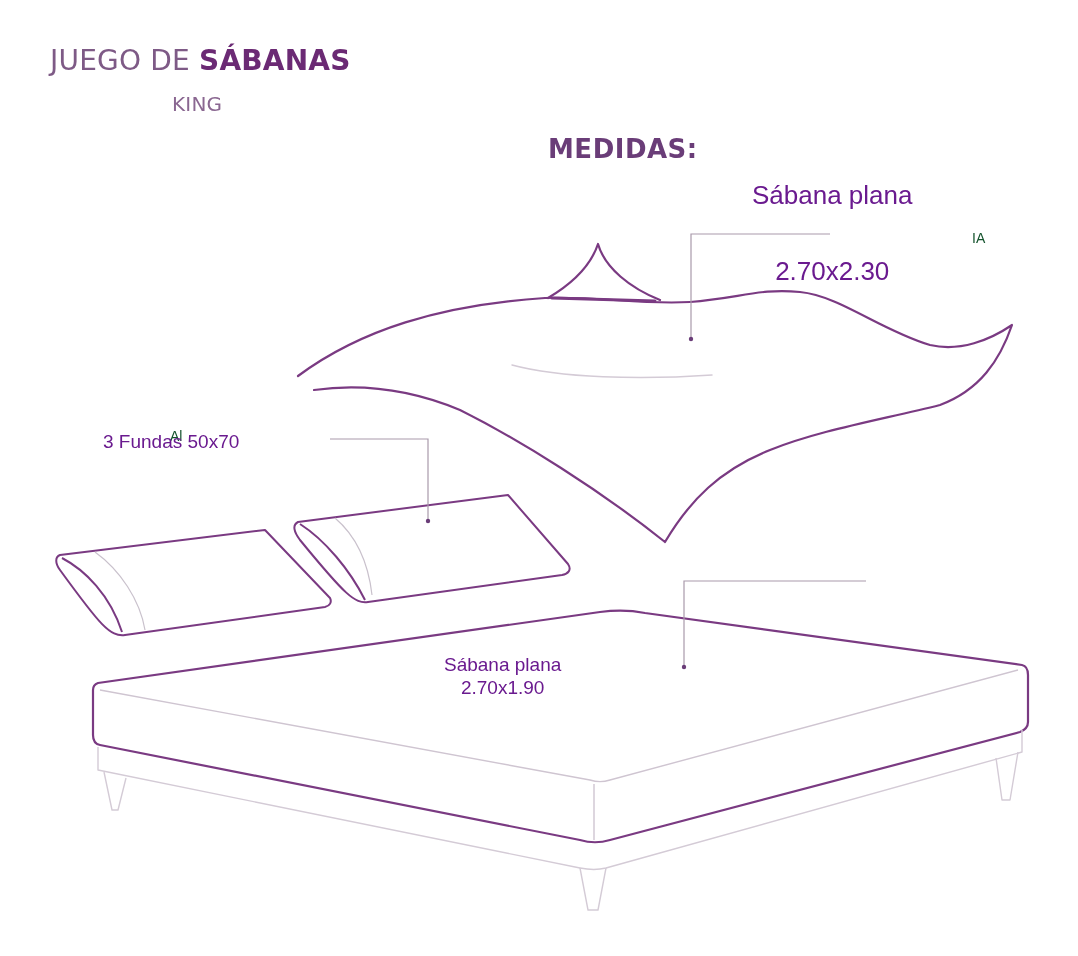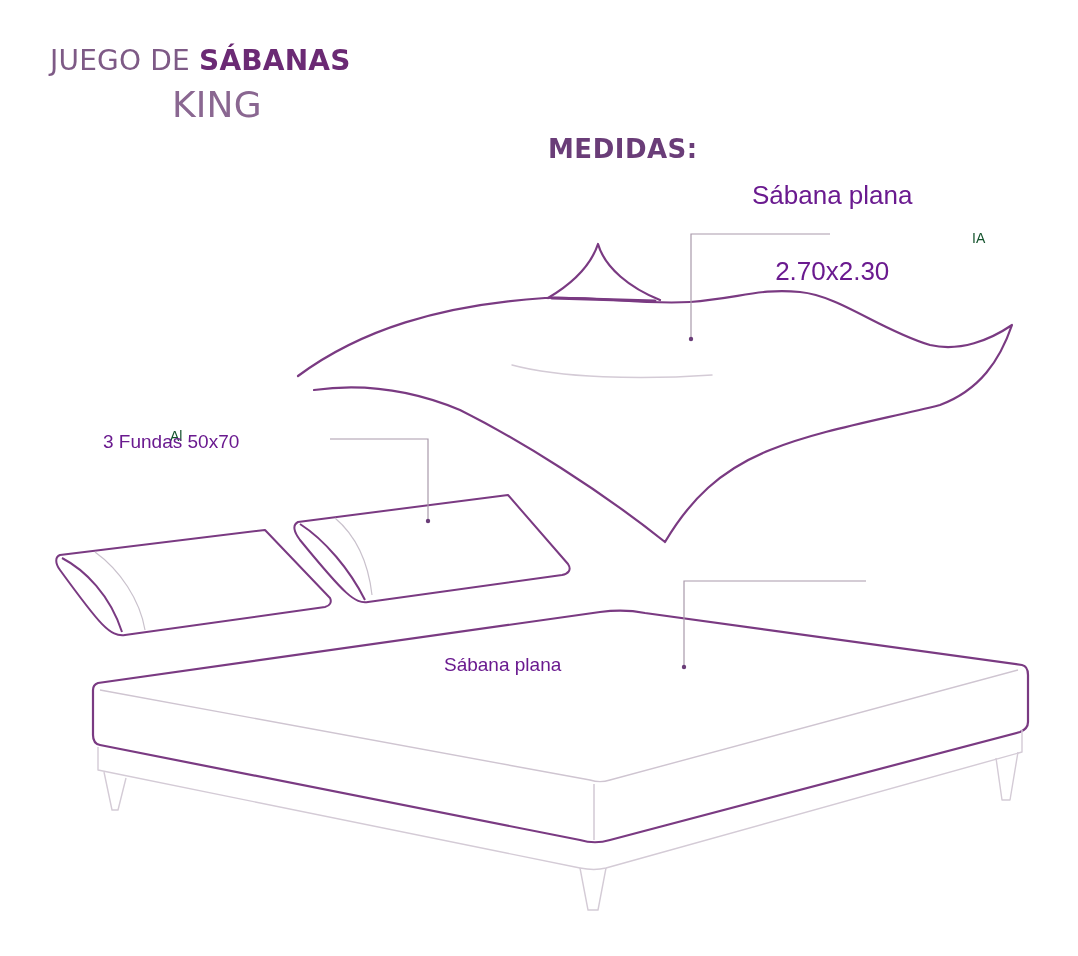--- a/index.html
+++ b/index.html
@@ -2,21 +2,21 @@
 <html><head>
   <meta charset="utf-8">
   <style>
     html, body { margin: 0; padding: 0; background: #ffffff; }
     body { width: 1078px; height: 956px; position: relative; overflow: hidden; font-family: "Liberation Sans", sans-serif; }
     .stage { position: absolute; left: 0; top: 0; width: 1078px; height: 767px; }
     svg.art { position: absolute; left: 0; top: 0; width: 1078px; height: 956px; }
     .title { position: absolute; font-family: "DejaVu Sans", sans-serif; letter-spacing: 0.2px; }
     .title-line1 { left: 50px; top: 44px; font-size: 28px; color: #7e5a86; white-space: nowrap; }
     .title-line1 .bold { font-weight: bold; color: #6b2a74; }
-    .title-line2 { left: 172px; top: 84px; font-size: 36px; color: #8a6791; }
+    .title-line2 { left: 172px; top: 92px; font-size: 20px; color: #8a6791; }
     .medidas { position: absolute; left: 512px; top: 134px; font-family: "DejaVu Sans", sans-serif; font-weight: bold; font-size: 26px; color: #6a3d78; letter-spacing: 0.5px; margin-left: 36px; }
     .label { position: absolute; color: #6a1a8f; font-size: 19px; line-height: 1.22; text-align: center; white-space: nowrap; }
     .lbl-top { left: 752px; top: 180px; font-size: 26px; }
     .lbl-top .dims { display: block; font-size: 26px; margin-top: 44px; }
     .lbl-pillow { left: 103px; top: 430px; }
     .lbl-bottom { left: 444px; top: 653px; }
     .ghost { position: absolute; color: #14532d; font-size: 14px; font-family: "Liberation Sans", sans-serif; }
   </style>
 </head>
 <body>
@@ -86,15 +86,16 @@
 
   <div class="label lbl-top">
     <span>Sábana plana</span>
     <span class="dims">2.70x2.30</span>
   </div>
 
   <div class="label lbl-pillow">3 Fundas 50x70</div>
 
   <div class="label lbl-bottom">
     <div>Sábana plana</div>
+    <div>2.70x1.90</div>
   </div>
 
 </div>
 
 </body></html>

